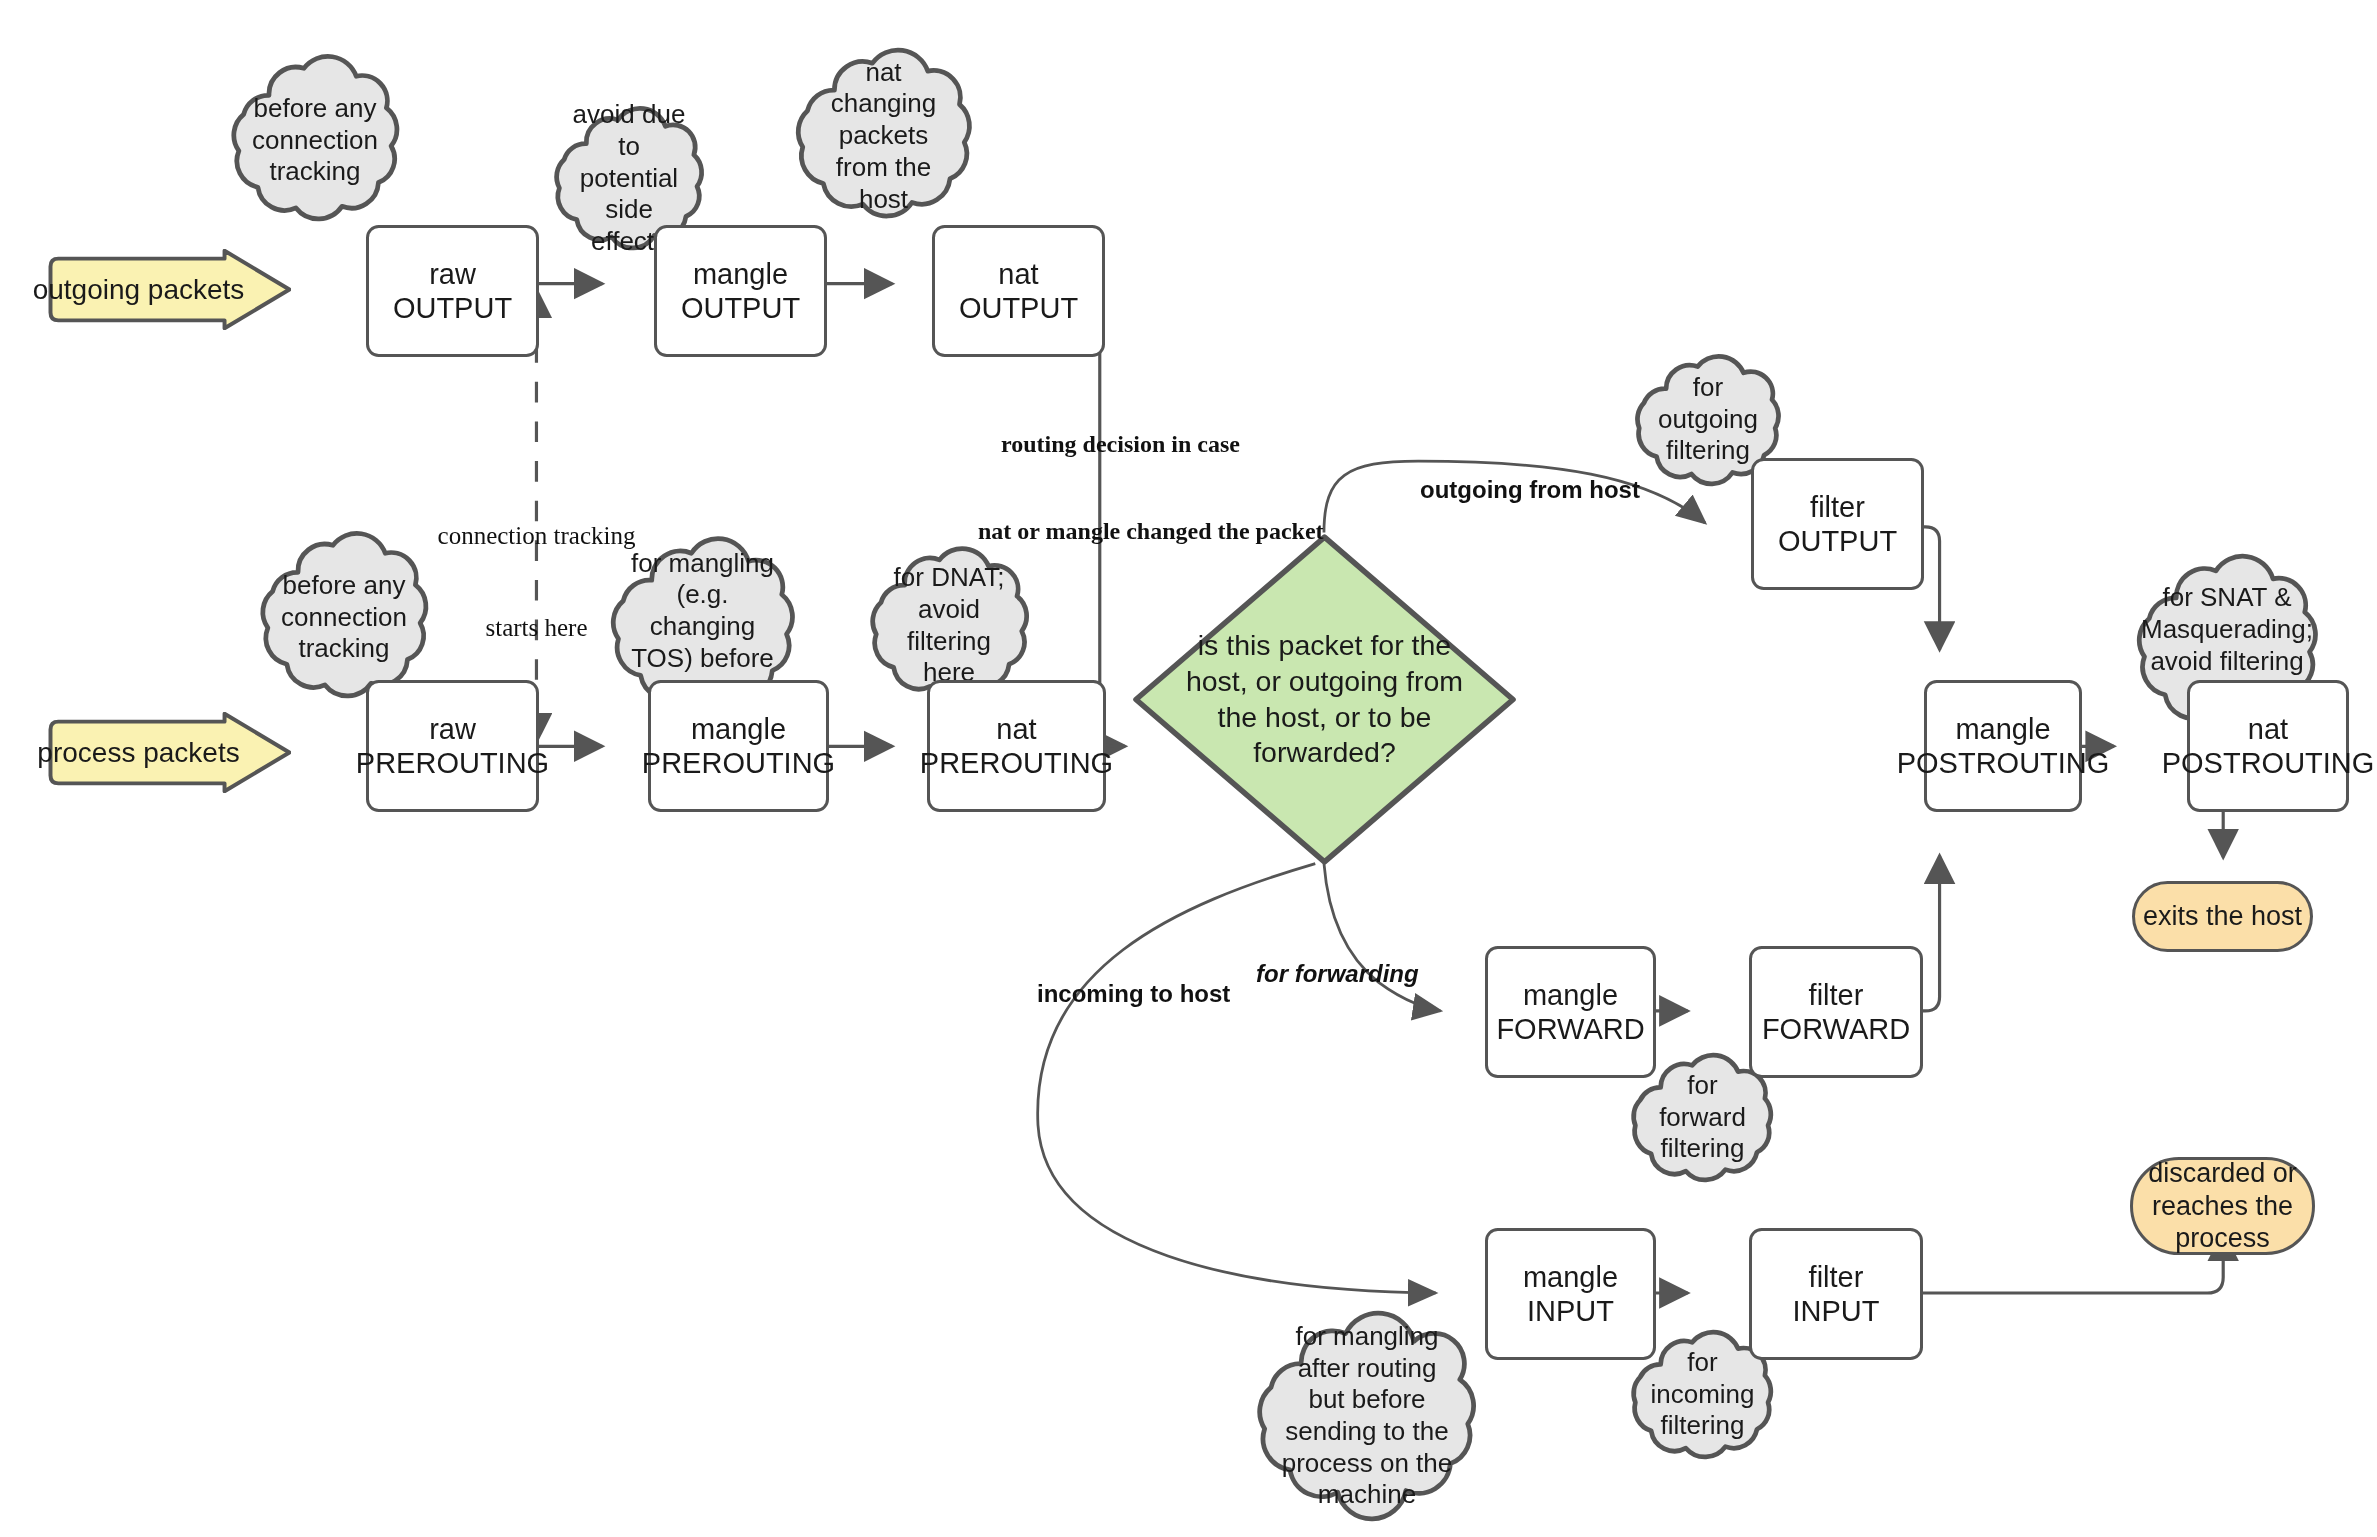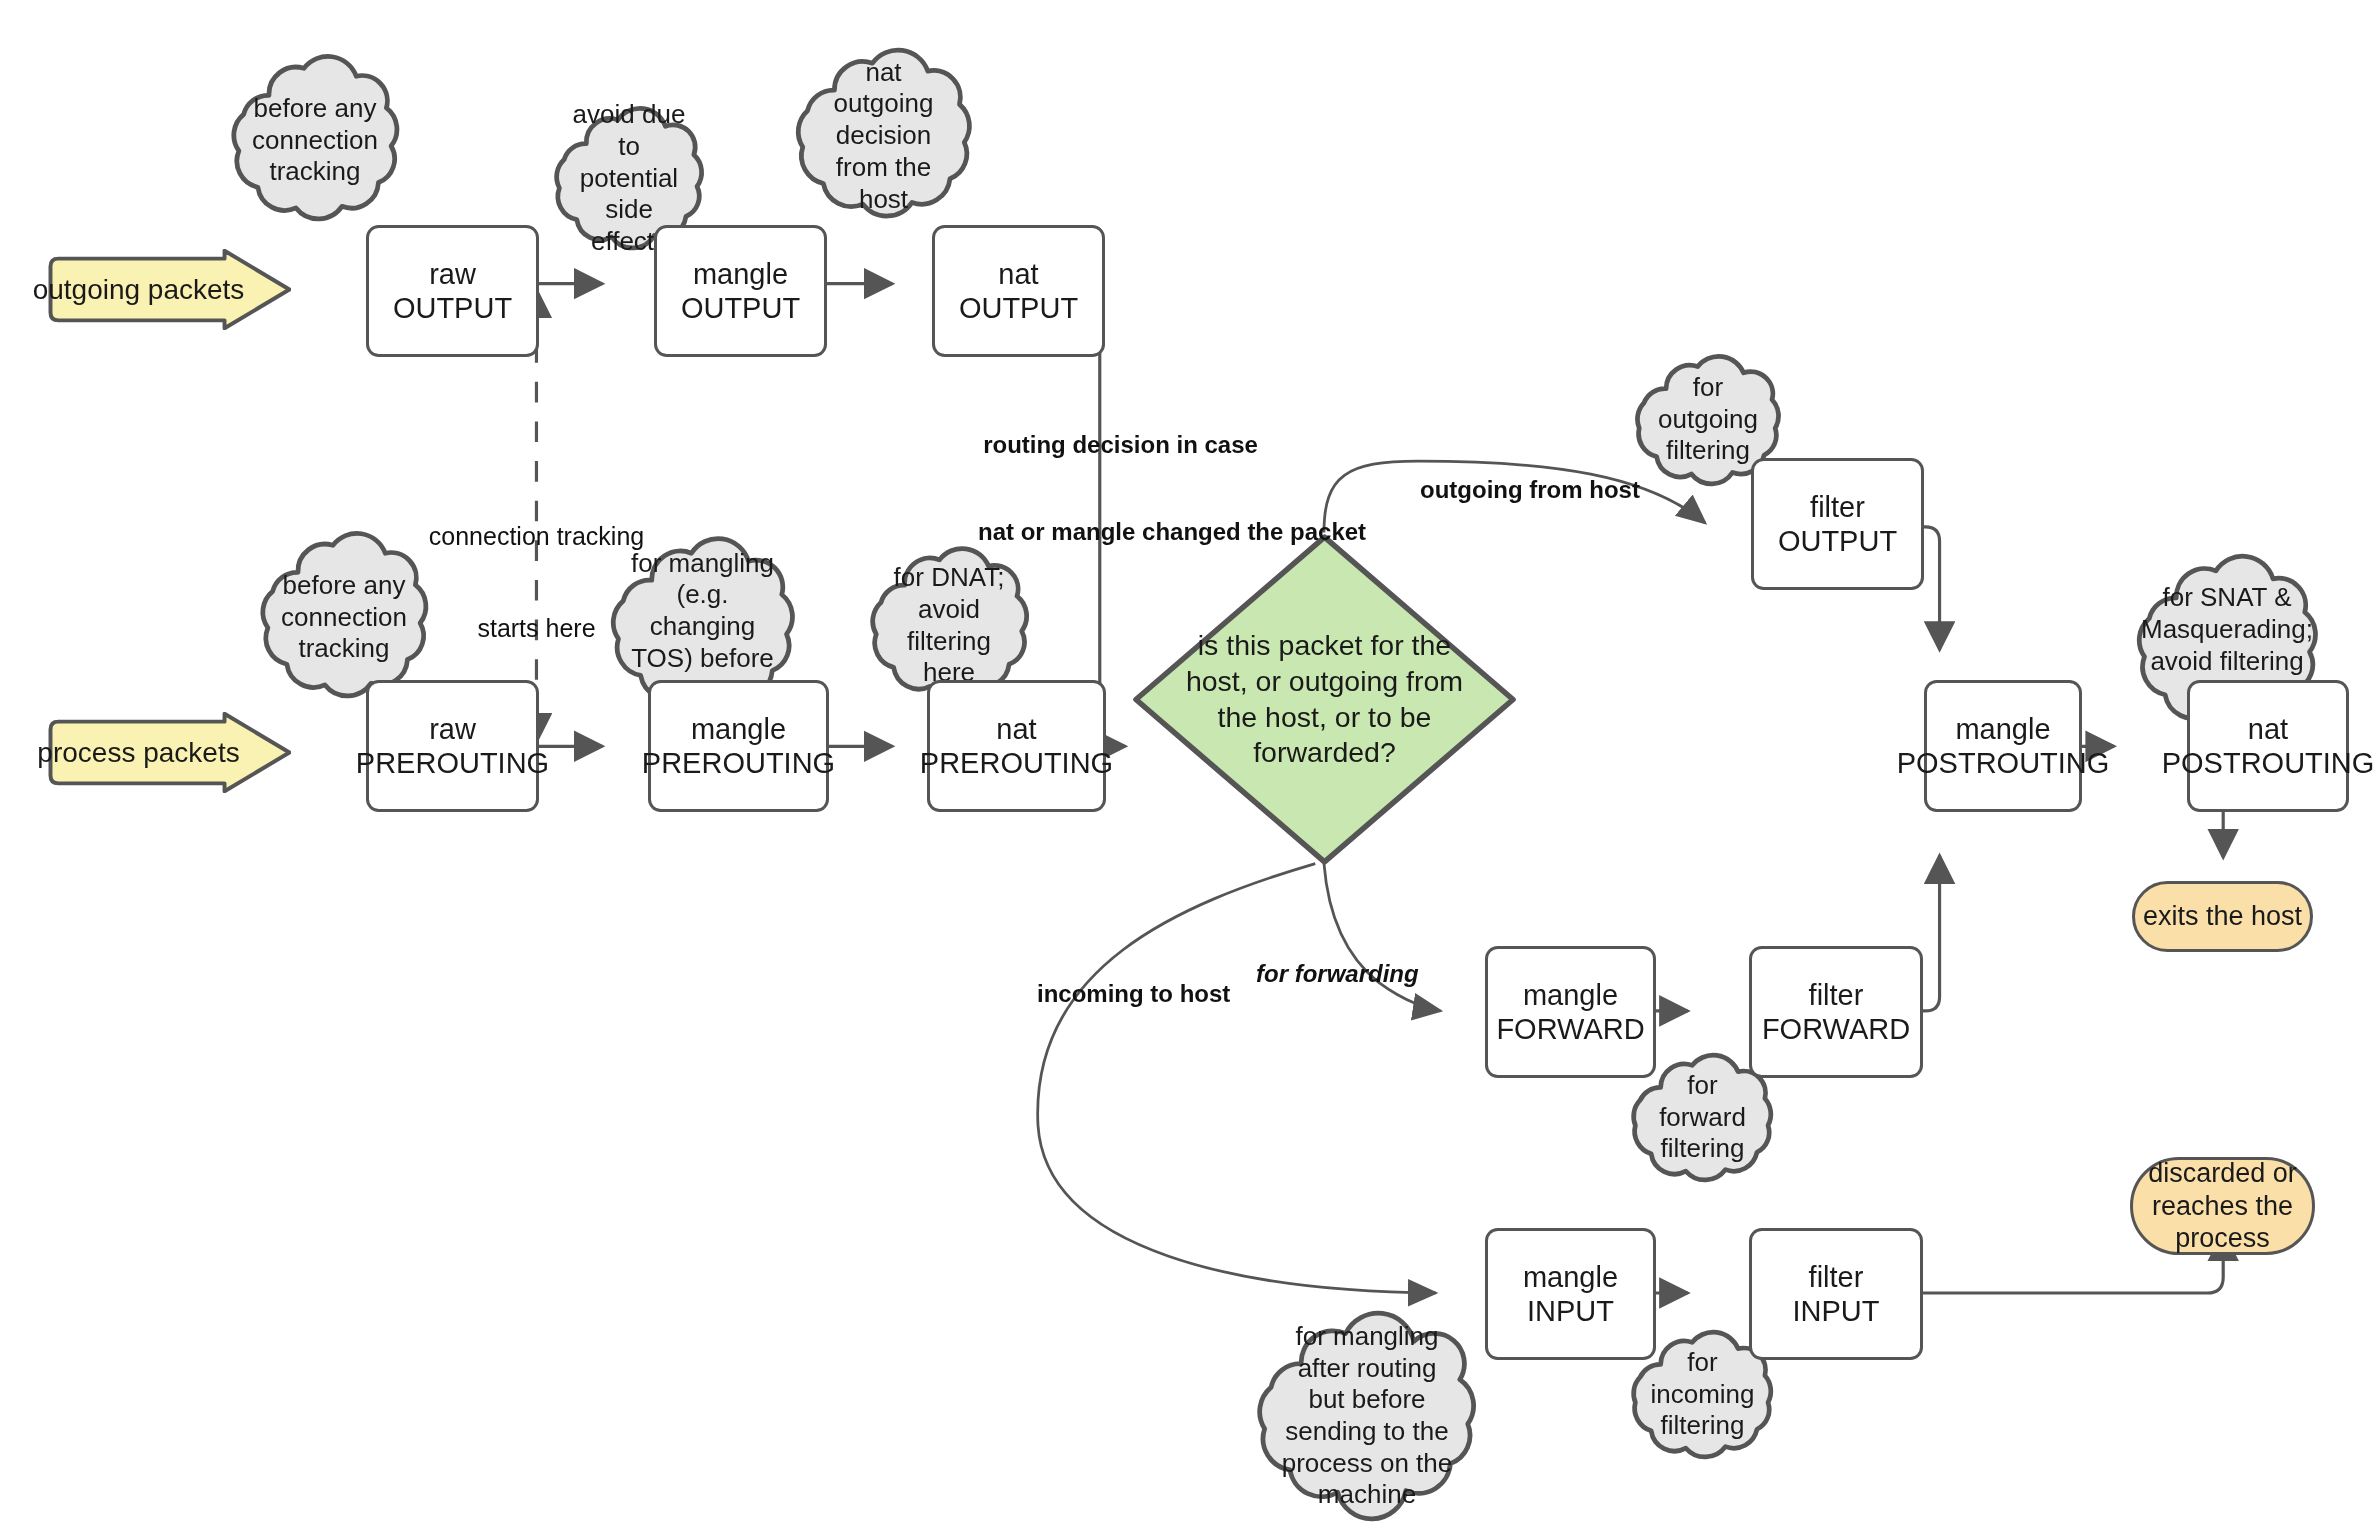--- a/index.html
+++ b/index.html
@@ -122,21 +122,21 @@
   
   .edge-label {
     position: absolute;
     font-size: 24px;
     line-height: 1.22;
     color: #111111;
     white-space: pre;
     z-index: 7;
   }
   .edge-label.bold { font-weight: bold; }
-  .edge-label.center { text-align: center; }
+  .edge-label.center { text-align: center; font-family: Liberation Serif, serif; }
 </style>
 </head>
 <body>
 
 <div id="canvas">
 
   <svg id="wires" viewBox="0 0 3000 1940" xmlns="http://www.w3.org/2000/svg">
     <defs>
       <marker id="ah" markerWidth="12" markerHeight="12" refX="9" refY="5" orient="auto" markerUnits="strokeWidth">
         <path d="M0,0 L10,5 L0,10 z" fill="#555555"></path>
@@ -228,21 +228,21 @@
     <div class="cloud-text">avoid due to potential side effects</div>
   </div>
 
   <div class="cloud" style="left:785px; top:41px; width:197px; height:190px;">
     <svg width="197" height="190" viewBox="0 0 248 240" xmlns="http://www.w3.org/2000/svg">
       <path d="M62,62 A36,36 0 0,1 110,28 A40,40 0 0,1 180,38 A34,34 0 0,1 220,80
                A36,36 0 0,1 226,128 A34,34 0 0,1 208,174 A36,36 0 0,1 160,204
                A38,38 0 0,1 98,206 A36,36 0 0,1 48,180 A36,36 0 0,1 22,134
                A36,36 0 0,1 28,88 A34,34 0 0,1 62,62 Z" fill="#e6e6e6" stroke="#555555" stroke-width="6" stroke-linejoin="round"></path>
     </svg>
-    <div class="cloud-text">nat outgoing decision from the host</div>
+    <div class="cloud-text">nat changing packets from the host</div>
   </div>
 
   <div class="cloud" style="left:252px; top:523px; width:184px; height:189px;">
     <svg width="184" height="189" viewBox="0 0 232 238" xmlns="http://www.w3.org/2000/svg">
       <path d="M58,62 A34,34 0 0,1 102,28 A38,38 0 0,1 168,38 A32,32 0 0,1 206,78
                A34,34 0 0,1 212,126 A32,32 0 0,1 196,172 A34,34 0 0,1 150,202
                A36,36 0 0,1 92,204 A34,34 0 0,1 44,178 A34,34 0 0,1 20,132
                A34,34 0 0,1 26,86 A32,32 0 0,1 58,62 Z" fill="#e6e6e6" stroke="#555555" stroke-width="6" stroke-linejoin="round"></path>
     </svg>
     <div class="cloud-text">before any connection tracking</div>

